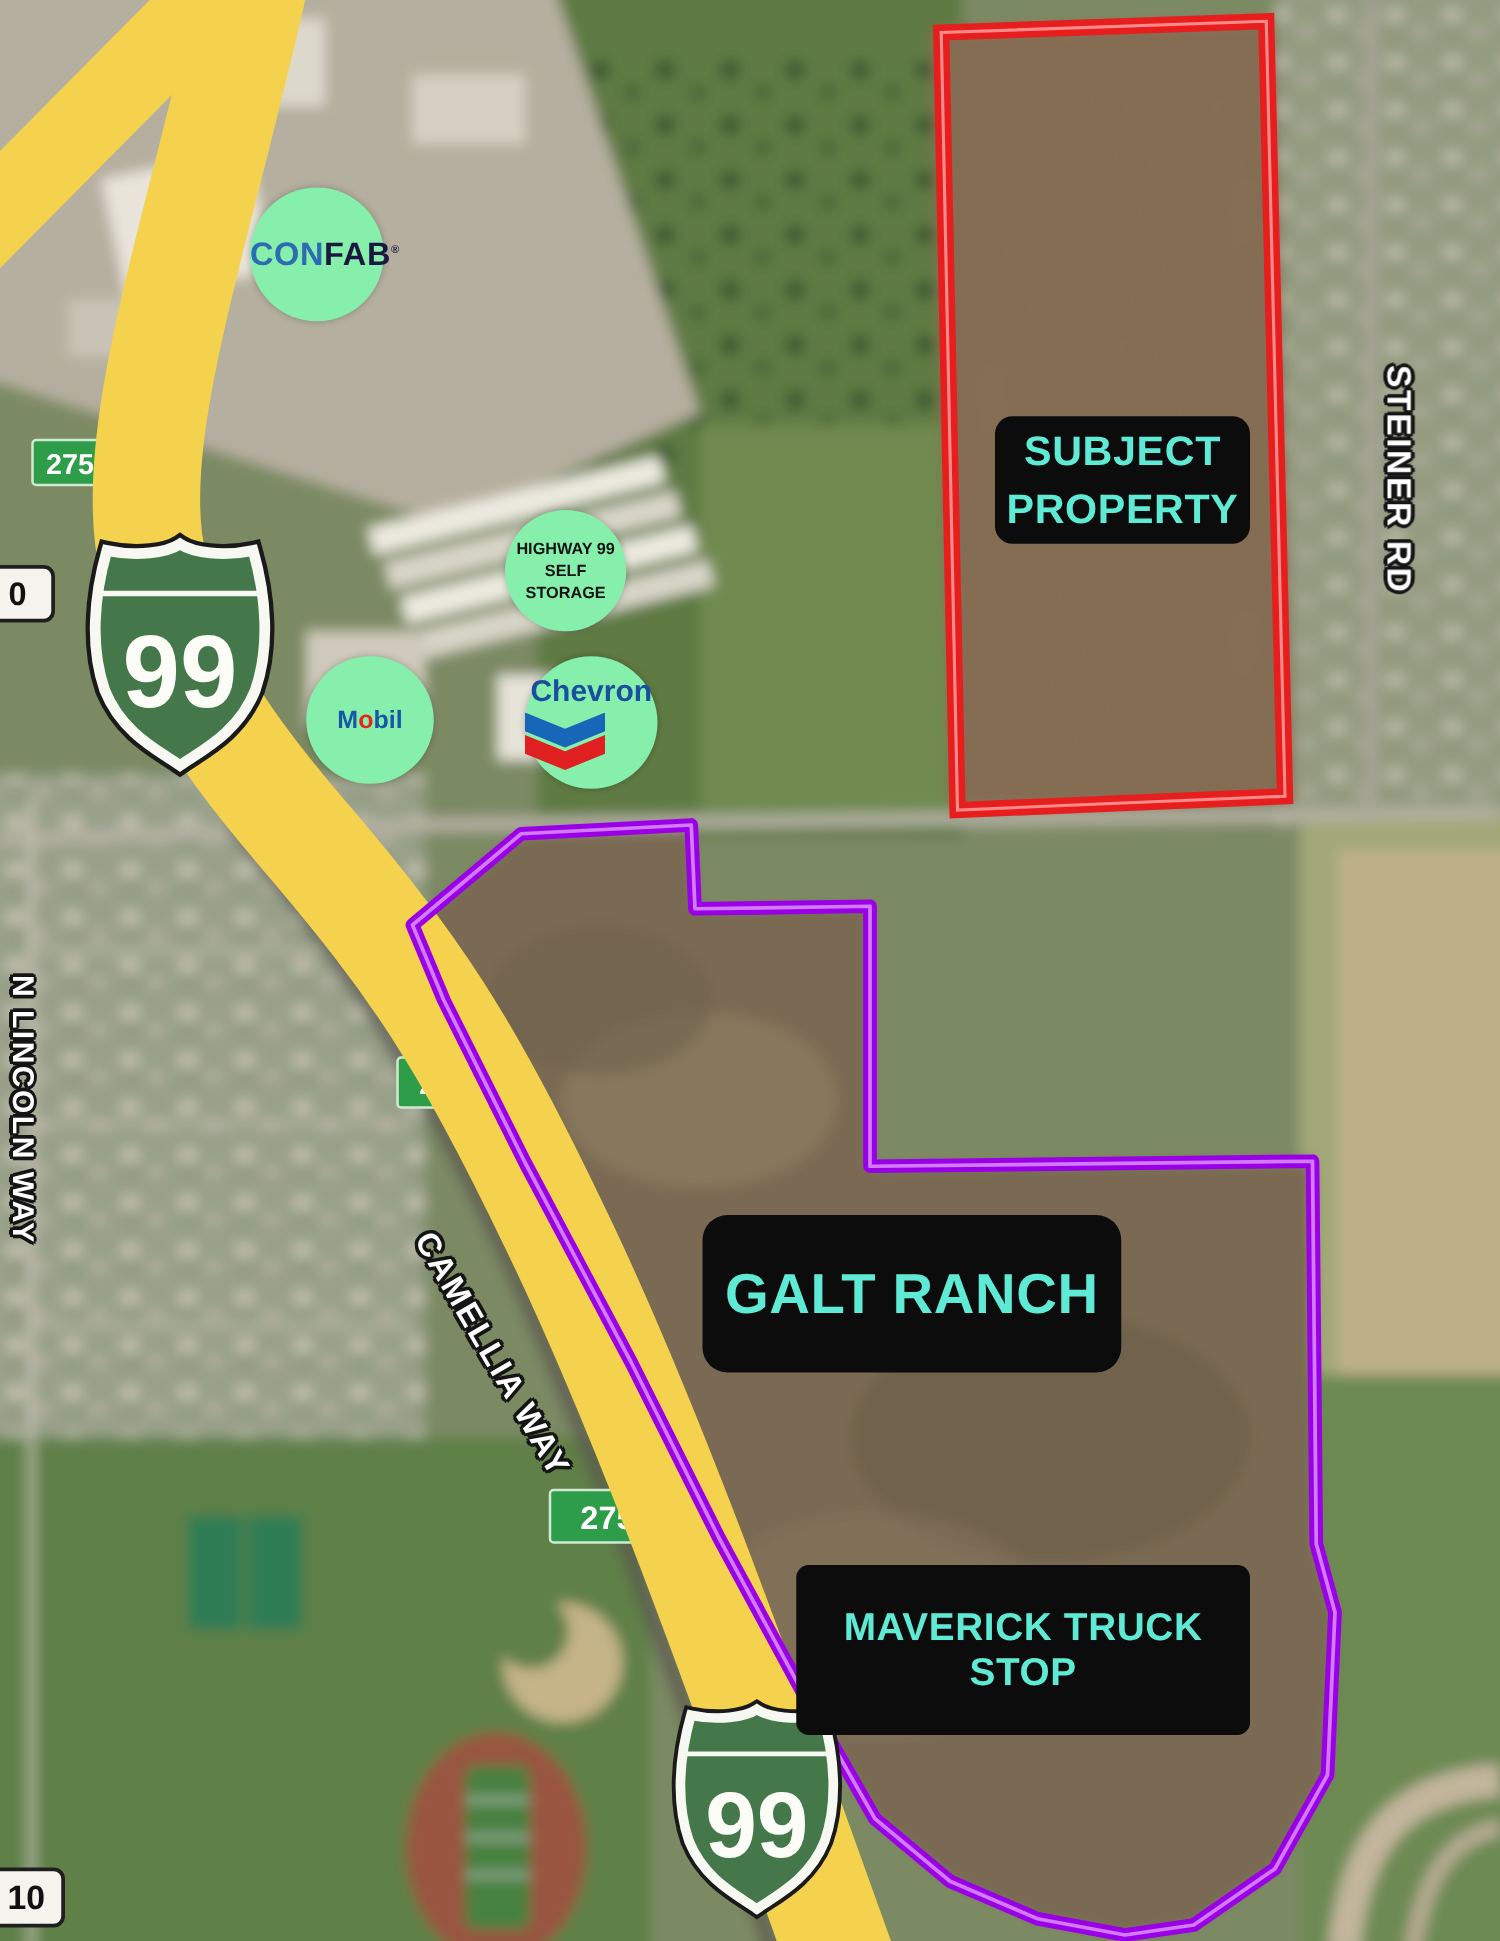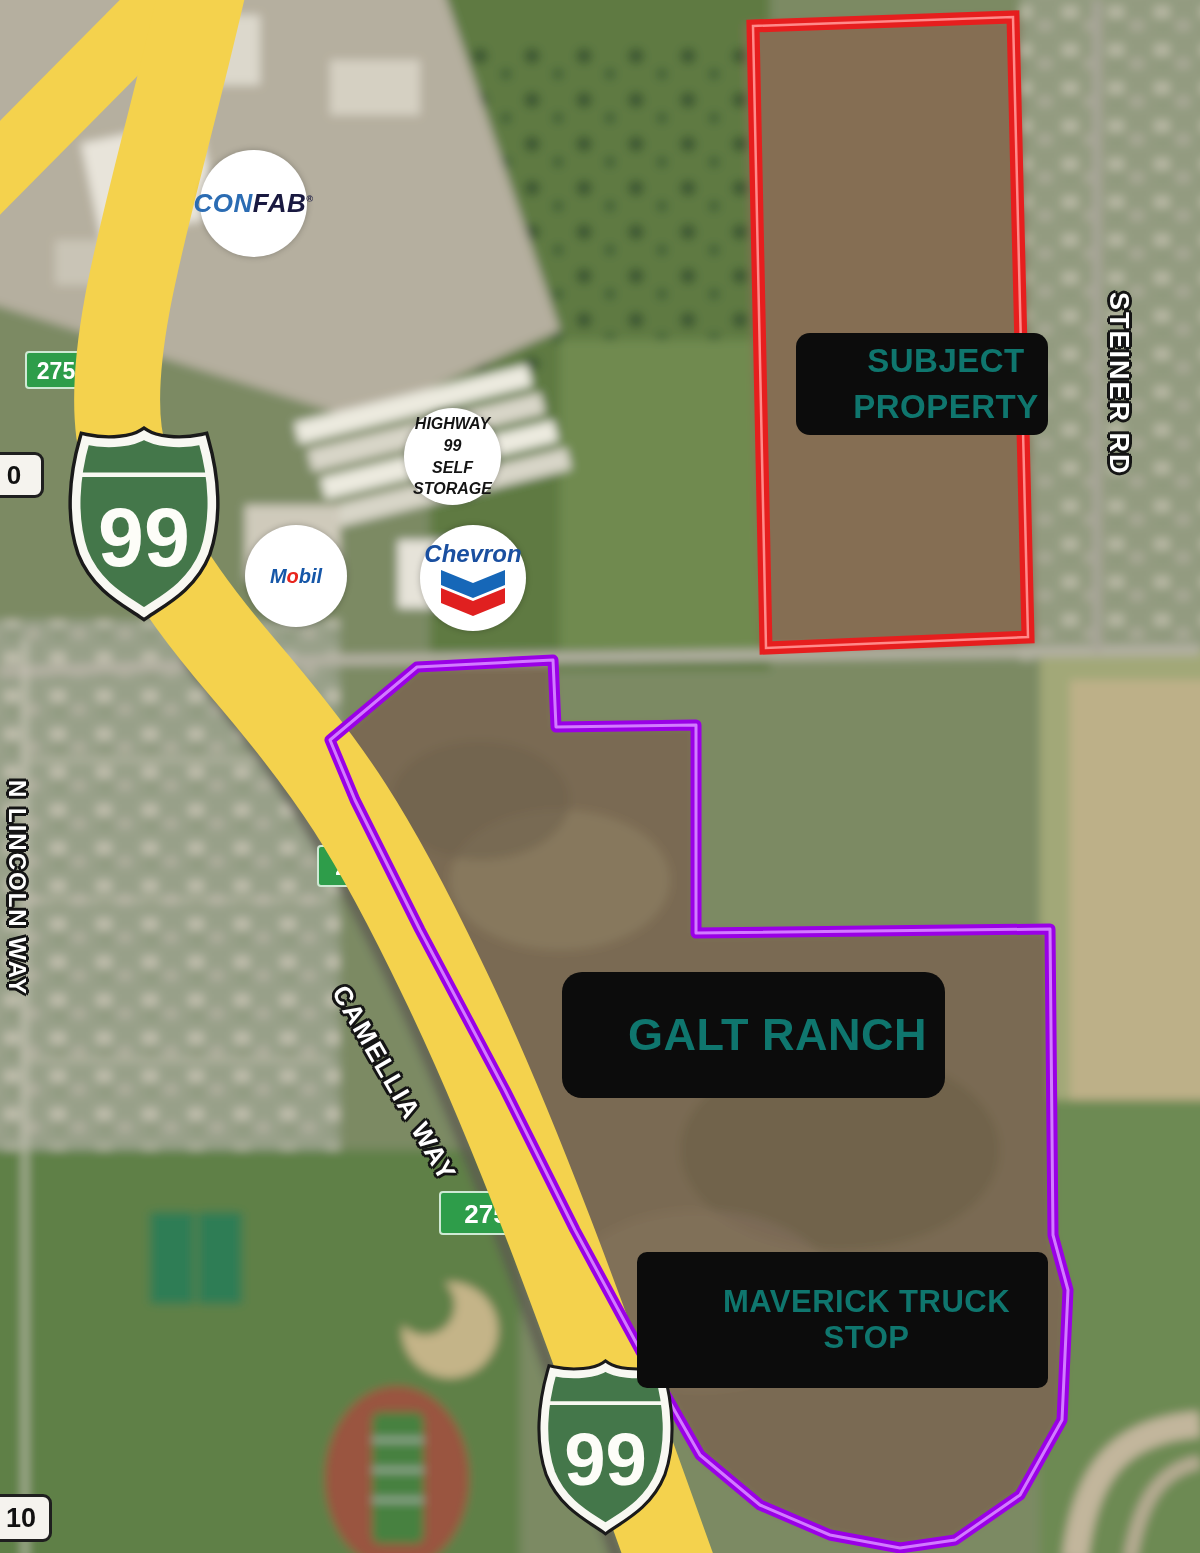--- a/index.html
+++ b/index.html
@@ -4,50 +4,50 @@
 <style>
   html,body{margin:0;padding:0;background:#222;}
   #stage{
     position:relative;width:1200px;height:1553px;overflow:hidden;
     font-family:"Liberation Sans",sans-serif;background:#7c8a64;
   }
   #bg{position:absolute;left:0;top:0;z-index:1;}
 
   
   .black-label{
-    position:absolute;z-index:6;background:#0c0c0c;color:#0f766e;
+    position:absolute;z-index:6;background:#0c0c0c;color:#5eead4;
     display:flex;flex-direction:column;align-items:center;justify-content:center;
-    font-weight:bold;text-align:center;letter-spacing:.5px;padding-left:48px;
+    font-weight:bold;text-align:center;letter-spacing:.5px;
   }
   #subject-label{left:796px;top:333px;width:204px;height:102px;border-radius:14px;font-size:33px;line-height:1.4;}
   #galt-label{left:550px;top:972px;width:335px;height:126px;border-radius:20px;font-size:45px;margin-left:12px;}
   #maverick-label{left:637px;top:1252px;width:363px;height:136px;border-radius:10px;font-size:31px;}
 
   
   .road-name{
     position:absolute;z-index:6;color:#fff;font-weight:bold;white-space:nowrap;
     text-shadow:-2px -2px 0 #151515,2px -2px 0 #151515,-2px 2px 0 #151515,2px 2px 0 #151515,
                  0 3px 0 #151515,0 -3px 0 #151515,3px 0 0 #151515,-3px 0 0 #151515;
     transform-origin:0 0;
   }
   #steiner-rd{left:1134px;top:292px;font-size:27px;letter-spacing:2px;transform:rotate(90deg);}
   #lincoln-way{left:31px;top:780px;font-size:24px;letter-spacing:2px;transform:rotate(90deg);}
   #camellia-way{left:352px;top:980px;font-size:26px;letter-spacing:2px;transform:rotate(60deg);}
 
   
   .badge{
-    position:absolute;z-index:7;border-radius:50%;background:#ffffff;
-    display:flex;flex-direction:column;align-items:center;justify-content:center;
-    text-align:center;box-shadow:0 0 6px rgba(0,0,0,.25);font-style:italic;
+    position:absolute;z-index:7;border-radius:50%;background:#86efac;
+    display:flex;flex-direction:column;justify-content:center;
+    text-align:center;box-shadow:0 0 6px rgba(0,0,0,.25);
   }
   #confab-badge{left:200px;top:150px;width:107px;height:107px;font-size:26px;font-weight:bold;letter-spacing:.5px;}
   #confab-badge .part1{color:#2b6cb3;}
   #confab-badge .part2{color:#191940;}
   #confab-badge sup{font-size:9px;color:#191940;}
-  #storage-badge{left:404px;top:408px;width:97px;height:97px;font-size:16px;font-weight:bold;color:#141414;line-height:1.35;}
+  #storage-badge{left:404px;top:408px;width:97px;height:97px;font-size:13px;font-weight:bold;color:#141414;line-height:1.35;}
   #mobil-badge{left:245px;top:525px;width:102px;height:102px;font-size:20px;font-weight:bold;}
   #mobil-badge .blue{color:#1657a8;}
   #mobil-badge .red{color:#e8251d;}
   #chevron-badge{left:420px;top:525px;width:106px;height:106px;}
   #chevron-badge .chevron-word{color:#1a4fa0;font-weight:bold;font-size:24px;margin-bottom:2px;}
 
   
   .mile-sign{
     position:absolute;z-index:7;background:#f5f3ee;border:3px solid #1f1f1f;border-radius:9px;
     color:#111;font-weight:bold;display:flex;align-items:center;justify-content:center;

